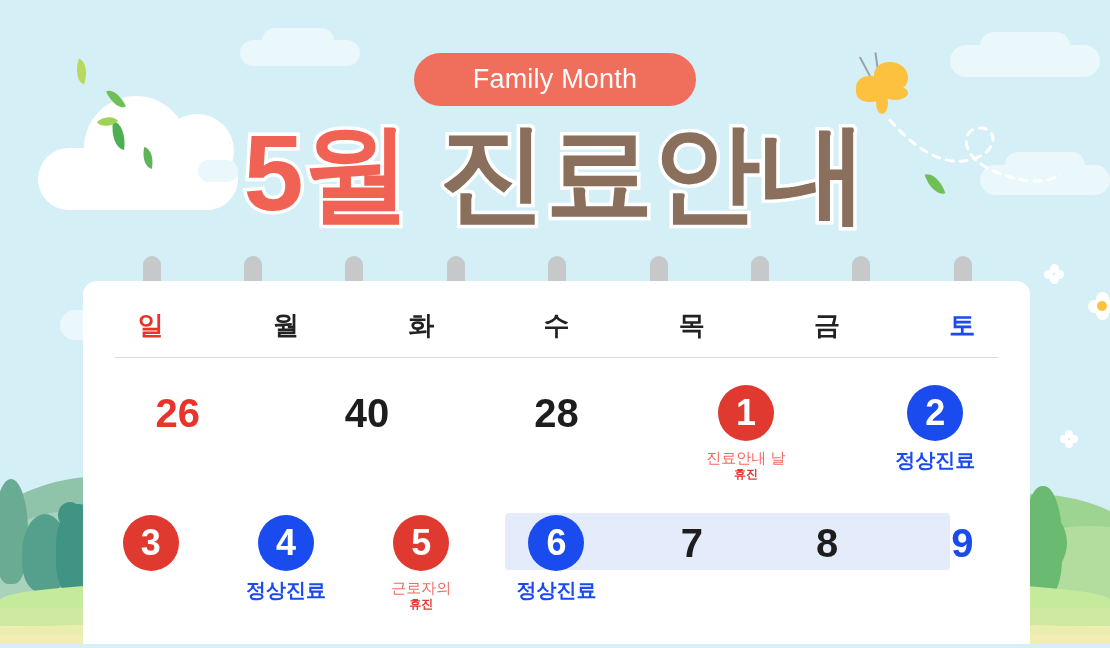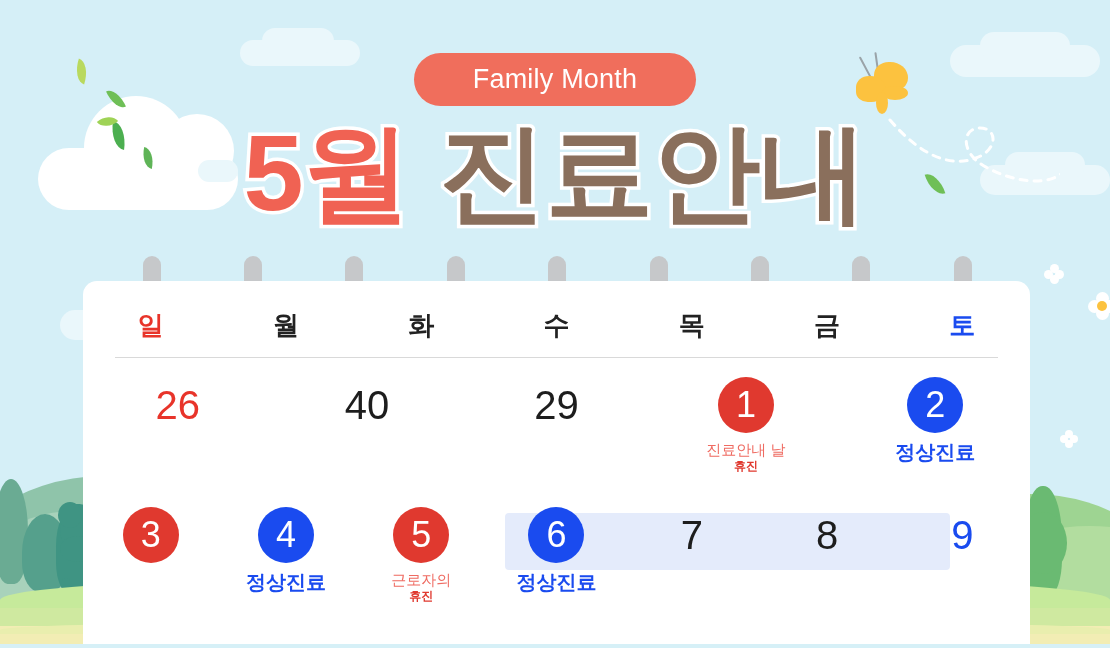--- a/index.html
+++ b/index.html
@@ -91,21 +91,22 @@
   .week1 { top:96px; }
   .week2 { top:226px; }
 
   .cell {
     flex:1; position:relative; display:flex; flex-direction:column;
     align-items:center;
   }
   .num {
     font-size:40px; line-height:56px; height:56px; color:#1d1d1d;
     display:flex; align-items:center; justify-content:center;
-    font-weight:normal;
+    font-weight:bold;
+    margin-top:8px;
   }
   .num.red { color:#e8342a; }
   .num.blue { color:#1a4bef; }
   .num.pill {
     width:56px; height:56px; border-radius:50%; color:#fff;
     font-size:36px;
   }
   .num.pill.bg-red  { background:#e0392f; }
   .num.pill.bg-blue { background:#1a4bef; }
 
@@ -249,21 +250,21 @@
     <div class="weekband" style="left:422px; top:232px; width:445px; height:57px;"></div>
 
     <div class="week week1">
         <div class="cell">
           <div class="num red">26</div>
         </div>
         <div class="cell">
           <div class="num">40</div>
         </div>
         <div class="cell">
-          <div class="num">29</div>
+          <div class="num">28</div>
         </div>
         <div class="cell">
           <div class="num pill bg-red">1</div>
           <div class="lab closed">
             <span class="sub">진료안내 날</span>
             <span class="main">휴진</span>
           </div>
         </div>
         <div class="cell">
           <div class="num pill bg-blue">2</div>

